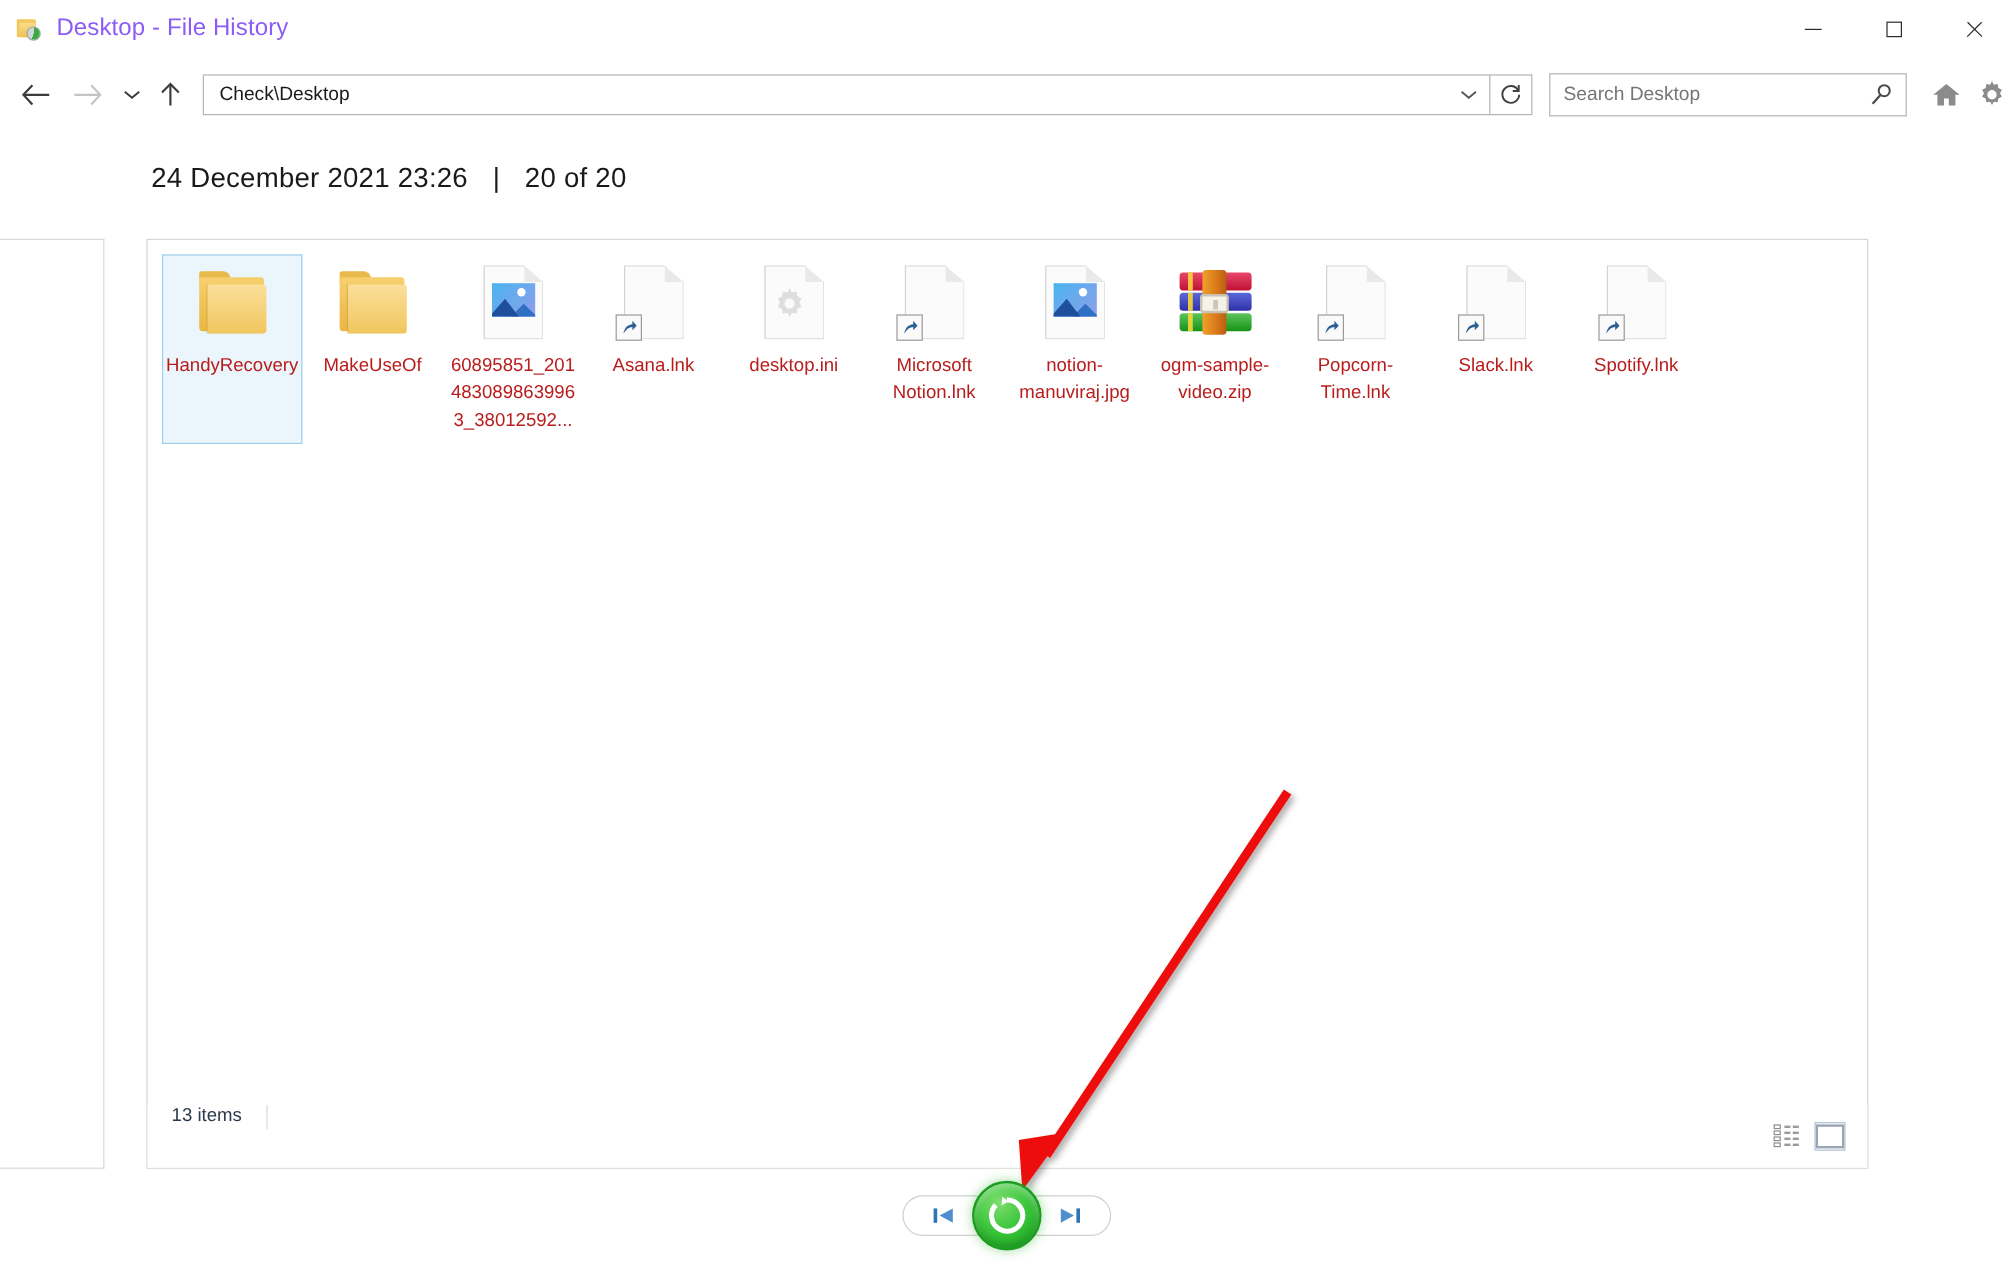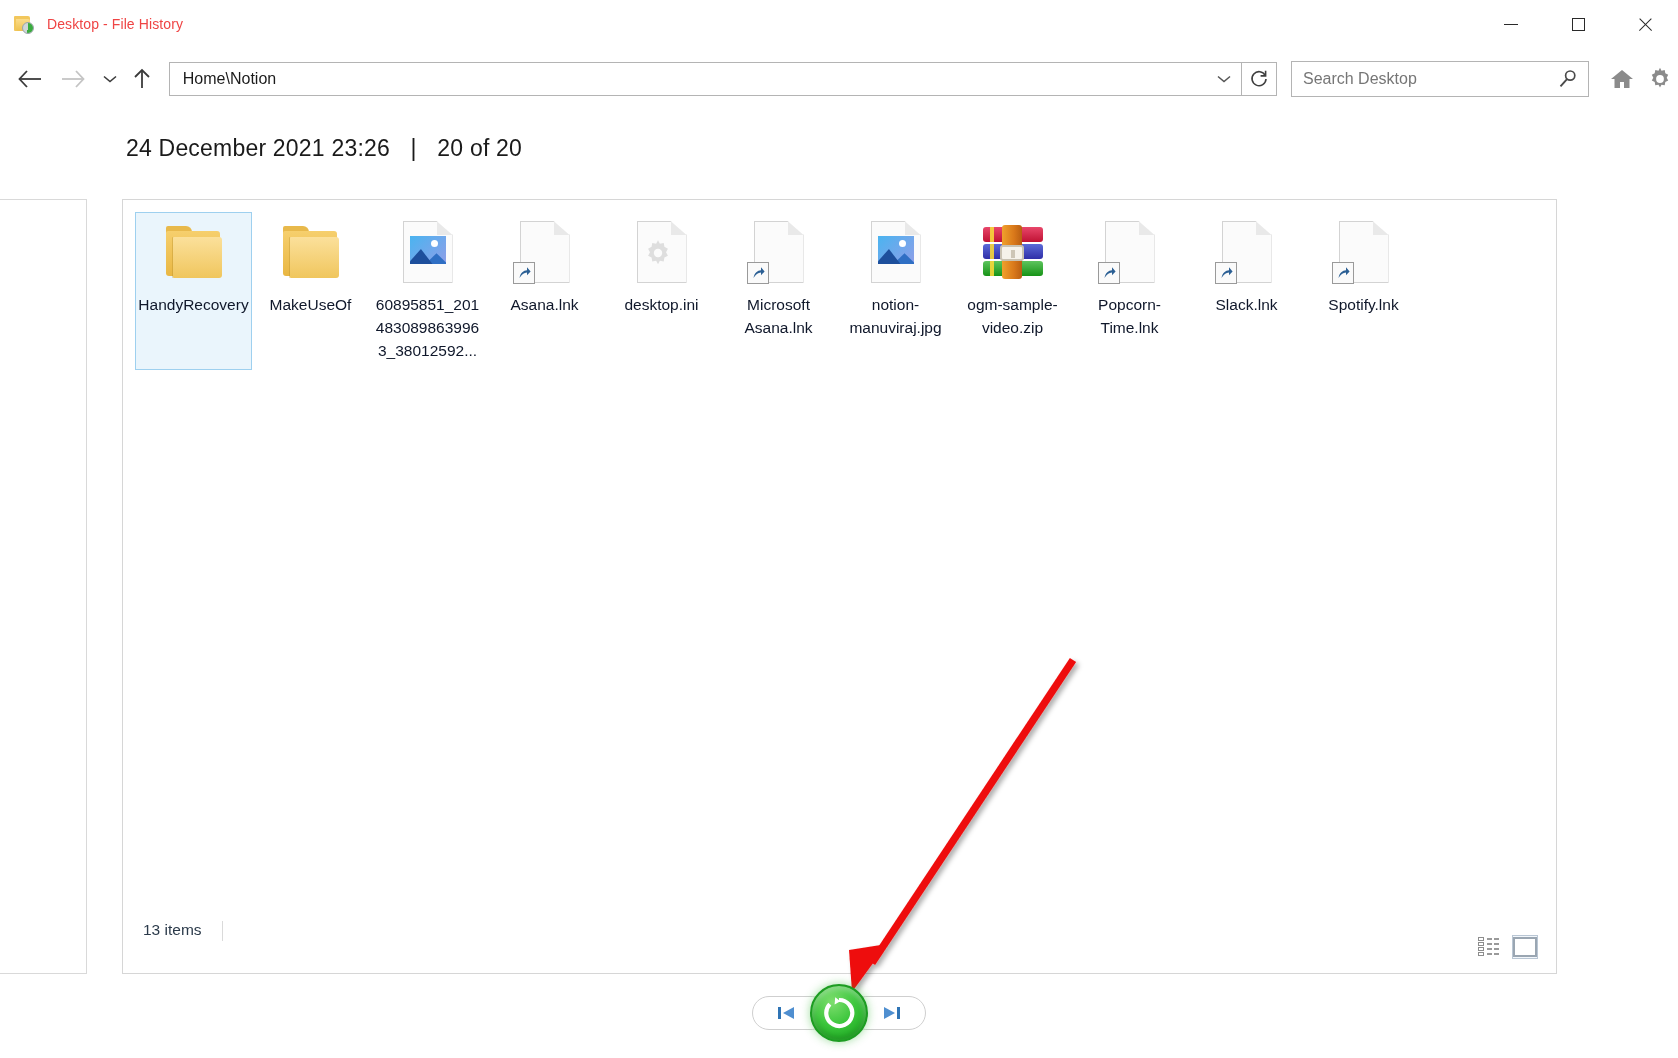--- a/index.html
+++ b/index.html
@@ -41,21 +41,21 @@
     position: absolute; left: 8px; top: 8px;
     width: 12px; height: 12px; border-radius: 50%;
     background: #cfd6d8; border: 1px solid #9aa4a8;
   }
   .app-icon .clock::after {
     content: ""; position: absolute; left: 0; top: 0;
     width: 10px; height: 10px; border-radius: 50%;
     background: conic-gradient(#3aab3f 0 55%, transparent 0 100%);
   }
   .title-text {
-    font-size: 14px; color: #ef4444; letter-spacing: .1px;
+    font-size: 20px; color: #8b5cf6; letter-spacing: .1px;
     white-space: nowrap;
   }
   .caption-buttons { margin-left: auto; display: flex; height: 47px; }
   .cap-btn {
     width: 67px; height: 47px;
     display: flex; align-items: center; justify-content: center;
     background: transparent;
   }
   .cap-glyph { position: relative; width: 14px; height: 14px; }
   .min .bar { position: absolute; top: 7px; left: 0; width: 14px; height: 1.4px; background: #2a2a2a; }
@@ -167,21 +167,21 @@
     background: #eaf5fc;
     border: 1px solid #9ed0ef;
     padding: 5px 1px 7px;
   }
   .icon-box {
     position: relative; width: 64px; height: 68px;
     display: flex; align-items: center; justify-content: center;
   }
   .fname {
     margin-top: 7px;
-    font-size: 15.5px; line-height: 23px; color: #0f172a;
+    font-size: 15.5px; line-height: 23px; color: #b91c1c;
     word-break: break-word; max-width: 112px;
   }
 
   
   .ic-folder { position: relative; width: 60px; height: 52px; }
   .ic-folder .tab {
     position: absolute; left: 2px; top: 0; width: 26px; height: 10px;
     background: #e8b94b; border-radius: 2px 6px 0 0;
   }
   .ic-folder .back {
@@ -387,21 +387,21 @@
     </div>
 
     <div class="nav-btn up">
       <svg class="arrow-svg" width="22" height="24" viewBox="0 0 22 24">
         <path d="M4 10 L11 3 L18 10" fill="none" stroke="#3b3b3b" stroke-width="1.8"></path>
         <path d="M11 3.3 V21" fill="none" stroke="#3b3b3b" stroke-width="1.8"></path>
       </svg>
     </div>
 
     <div class="addressbar">
-      <div class="addr-path">Home\Notion</div>
+      <div class="addr-path">Check\Desktop</div>
       <div class="addr-chevron">
         <svg width="16" height="12" viewBox="0 0 16 12">
           <path d="M2 3.5 L8 8.5 L14 3.5" fill="none" stroke="#555" stroke-width="1.5"></path>
         </svg>
       </div>
     </div>
 
     <div class="refresh-btn">
       <svg width="20" height="20" viewBox="0 0 20 20">
         <path d="M16.2 6.4 A7 7 0 1 0 17 10" fill="none" stroke="#3f3f3f" stroke-width="1.6"></path>
@@ -509,21 +509,21 @@
             <span class="ic-page">
               <i class="sheet"></i>
               <i class="fold"></i>
               <span class="shortcut">
                 <svg width="16" height="16" viewBox="0 0 16 16">
                   <path d="M3.5 13 C4.5 7.5 7.5 5.5 11 5.2 L11 2.3 L14.6 6.4 L11 10.2 L11 7.4 C8 7.7 5.6 9.4 3.5 13 Z" fill="#2b5f94"></path>
                 </svg>
               </span>
             </span>
           </span>
-          <span class="fname">Microsoft Asana.lnk</span>
+          <span class="fname">Microsoft Notion.lnk</span>
         </div>
         <div class="fileitem">
           <span class="icon-box">
             <span class="ic-page">
               <i class="sheet"></i>
               <i class="fold"></i>
               <i class="img-thumb">
                 <i class="mount2"></i>
                 <i class="mount"></i>
                 <i class="sun"></i>

